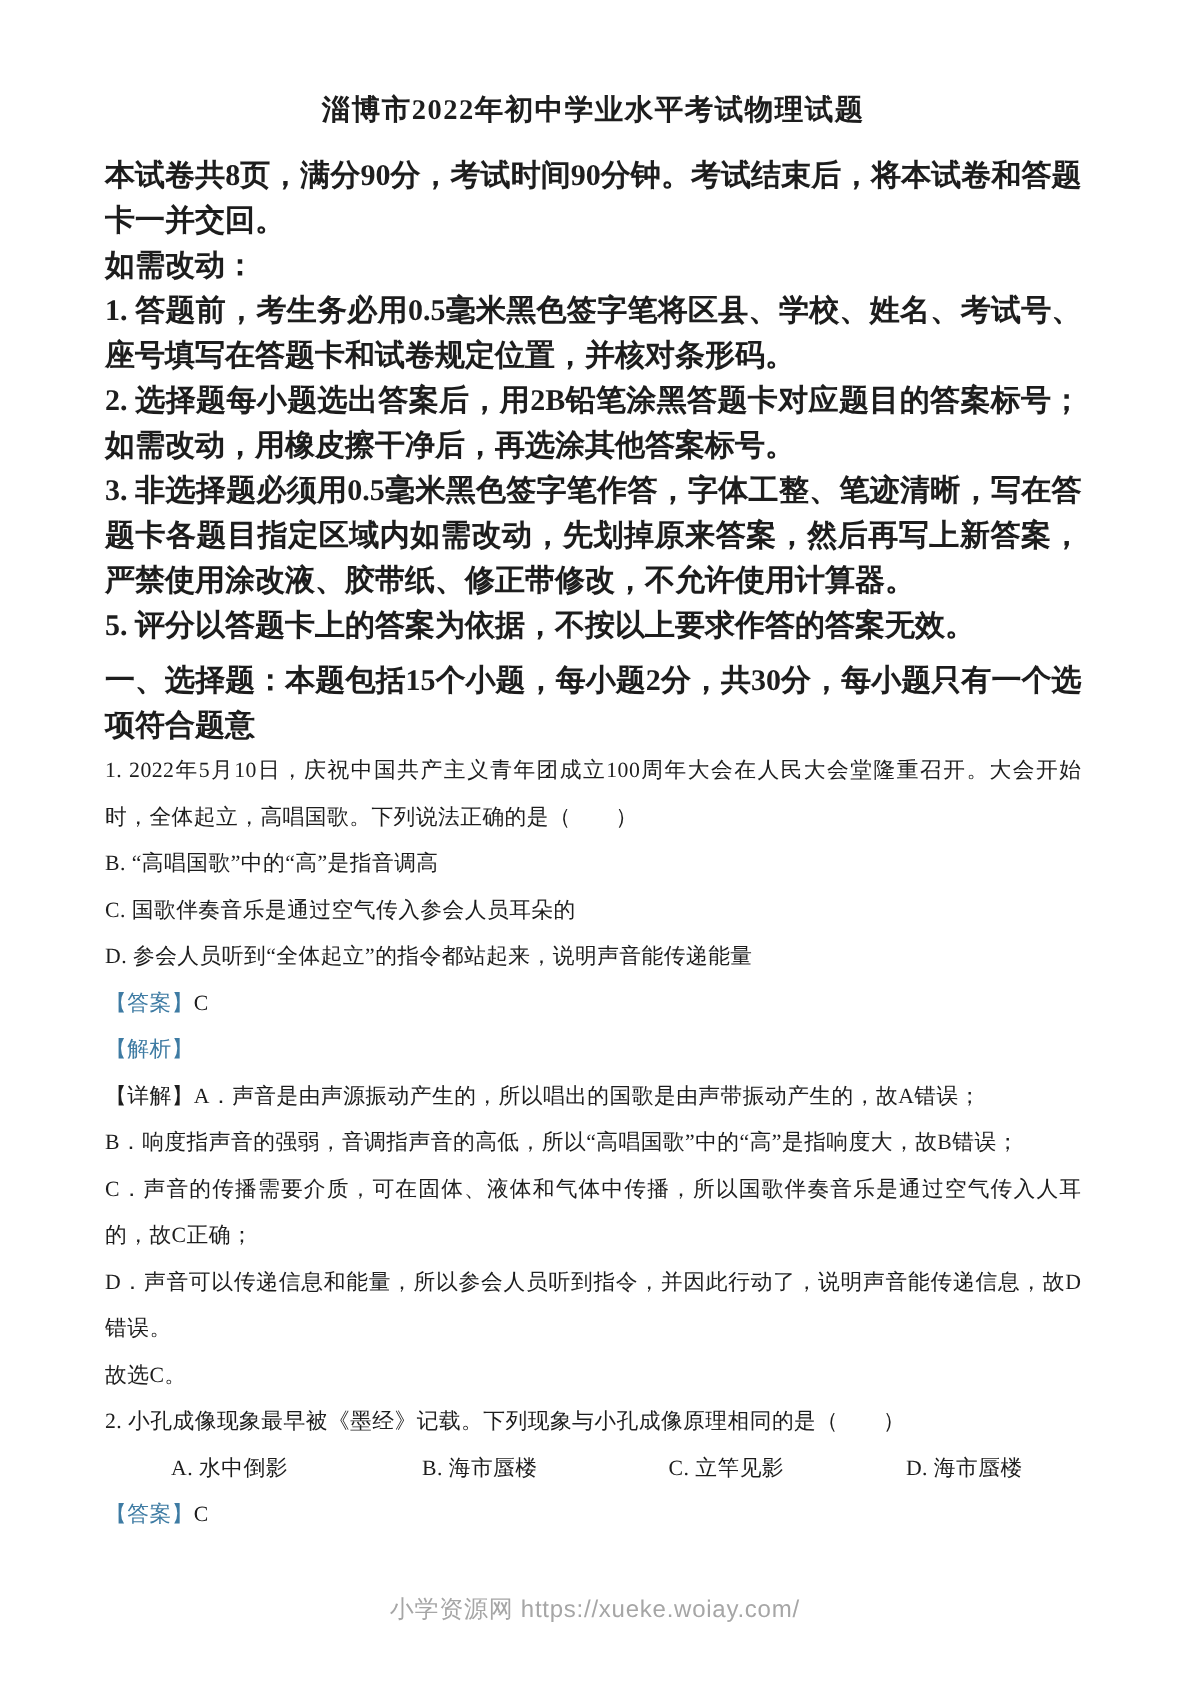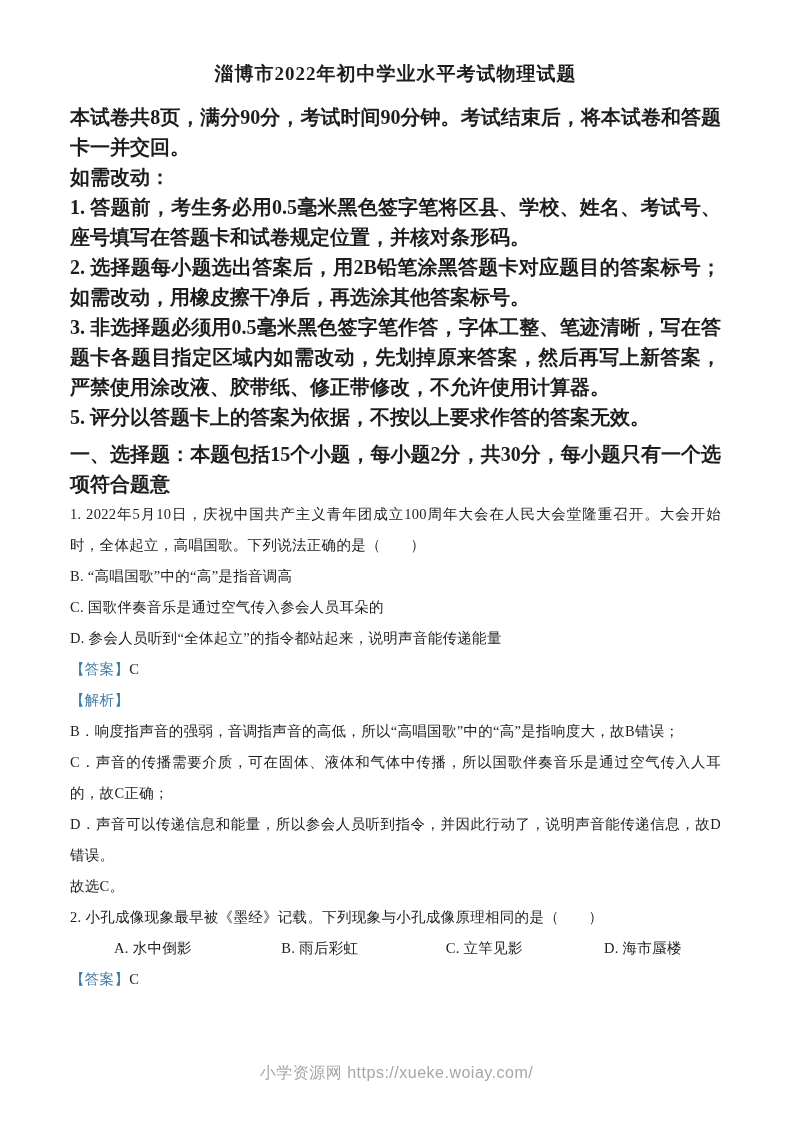--- a/index.html
+++ b/index.html
@@ -62,31 +62,32 @@
   <div>
     <p class="q">1. 2022年5月10日，庆祝中国共产主义青年团成立100周年大会在人民大会堂隆重召开。大会开始时，全体起立，高唱国歌。下列说法正确的是（　　）</p>
     <p class="q">B. “高唱国歌”中的“高”是指音调高</p>
     <p class="q">C. 国歌伴奏音乐是通过空气传入参会人员耳朵的</p>
     <p class="q">D. 参会人员听到“全体起立”的指令都站起来，说明声音能传递能量</p>
 
     <p class="q"><span class="marker">【答案】</span><span>C</span></p>
 
     <p class="q"><span class="marker">【解析】</span></p>
 
+    <p class="q"><span>【详解】</span><span>A．声音是由声源振动产生的，所以唱出的国歌是由声带振动产生的，故A错误；</span></p>
     <p class="q">B．响度指声音的强弱，音调指声音的高低，所以“高唱国歌”中的“高”是指响度大，故B错误；</p>
     <p class="q">C．声音的传播需要介质，可在固体、液体和气体中传播，所以国歌伴奏音乐是通过空气传入人耳的，故C正确；</p>
     <p class="q">D．声音可以传递信息和能量，所以参会人员听到指令，并因此行动了，说明声音能传递信息，故D错误。</p>
     <p class="q">故选C。</p>
   </div>
 
   <div>
     <p class="q">2. 小孔成像现象最早被《墨经》记载。下列现象与小孔成像原理相同的是（　　）</p>
     <div class="opt-row">
       <span>A. 水中倒影</span>
-      <span>B. 雨后彩虹</span>
+      <span>B. 海市蜃楼</span>
       <span>C. 立竿见影</span>
       <span>D. 海市蜃楼</span>
     </div>
     <p class="q"><span class="marker">【答案】</span><span>C</span></p>
   </div>
 
 </div>
 
 <div class="footer">
   <span>小学资源网 https://xueke.woiay.com/</span>

